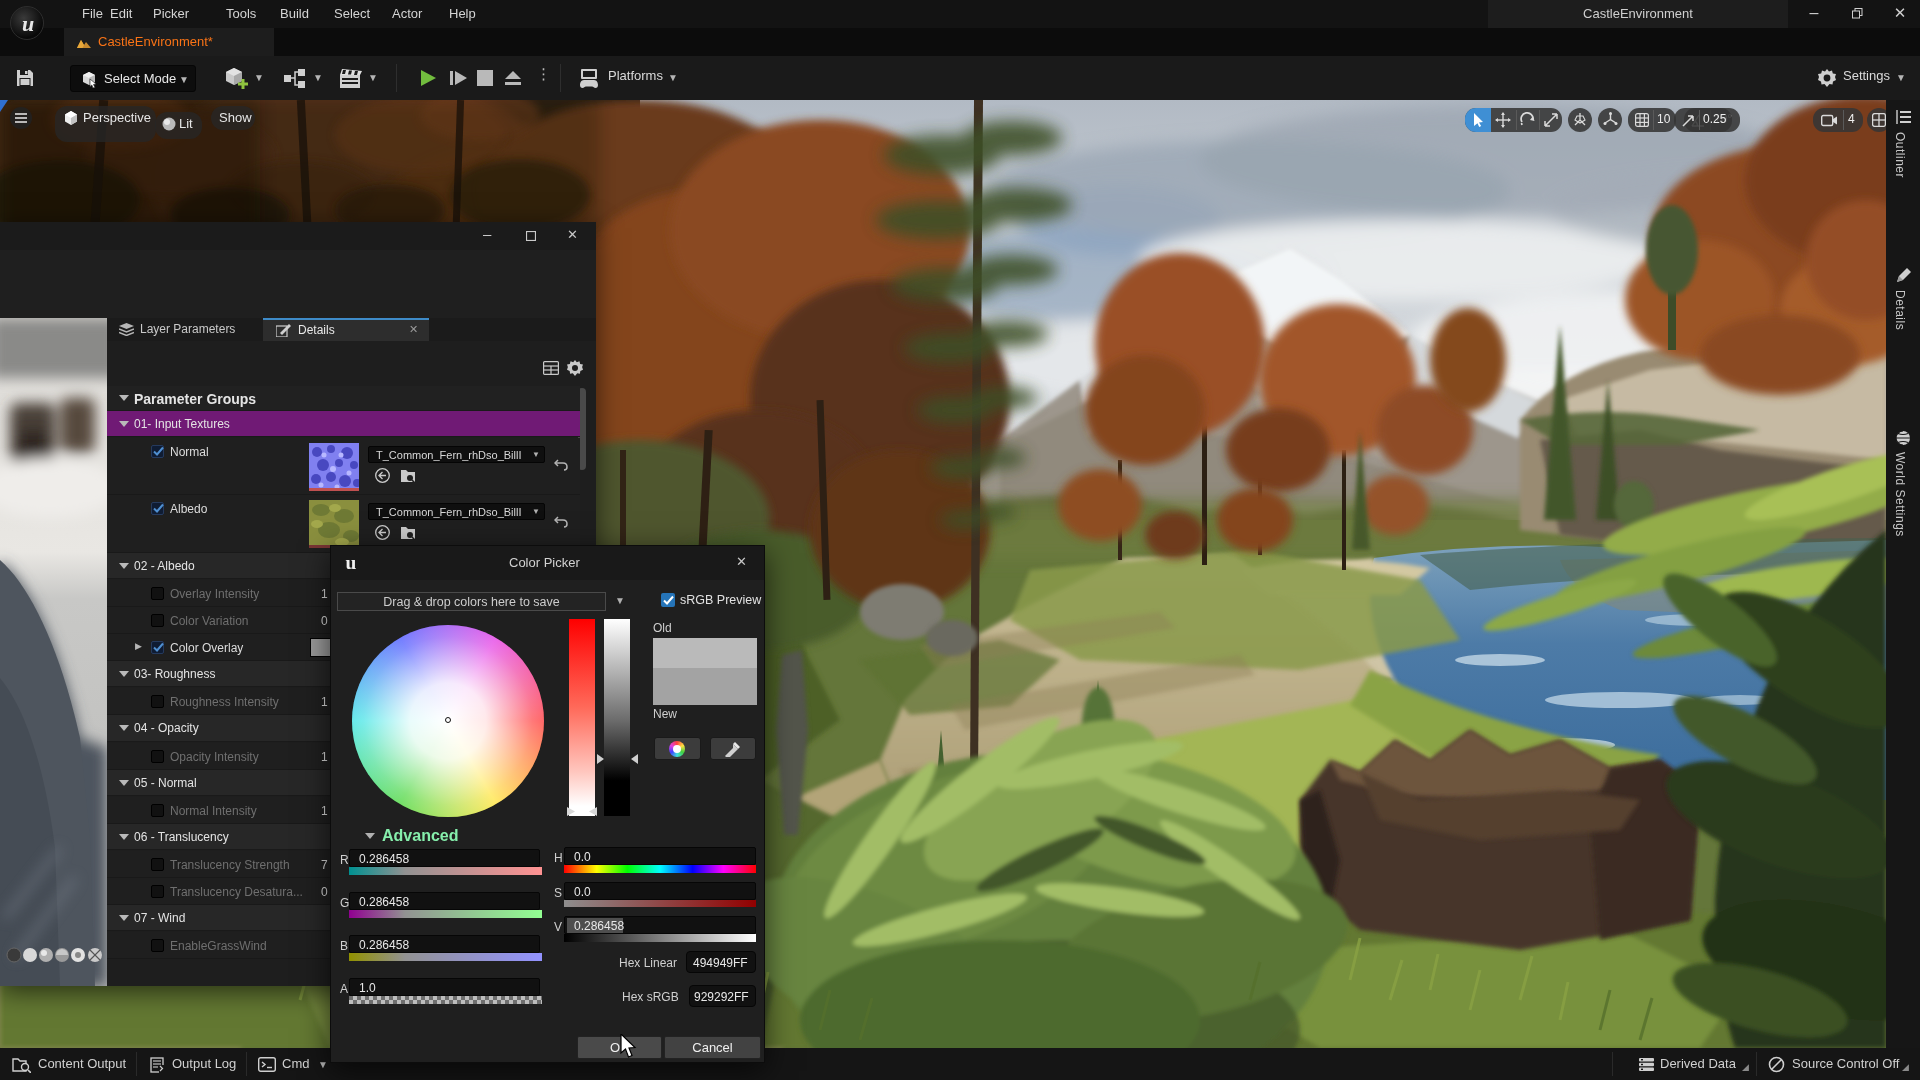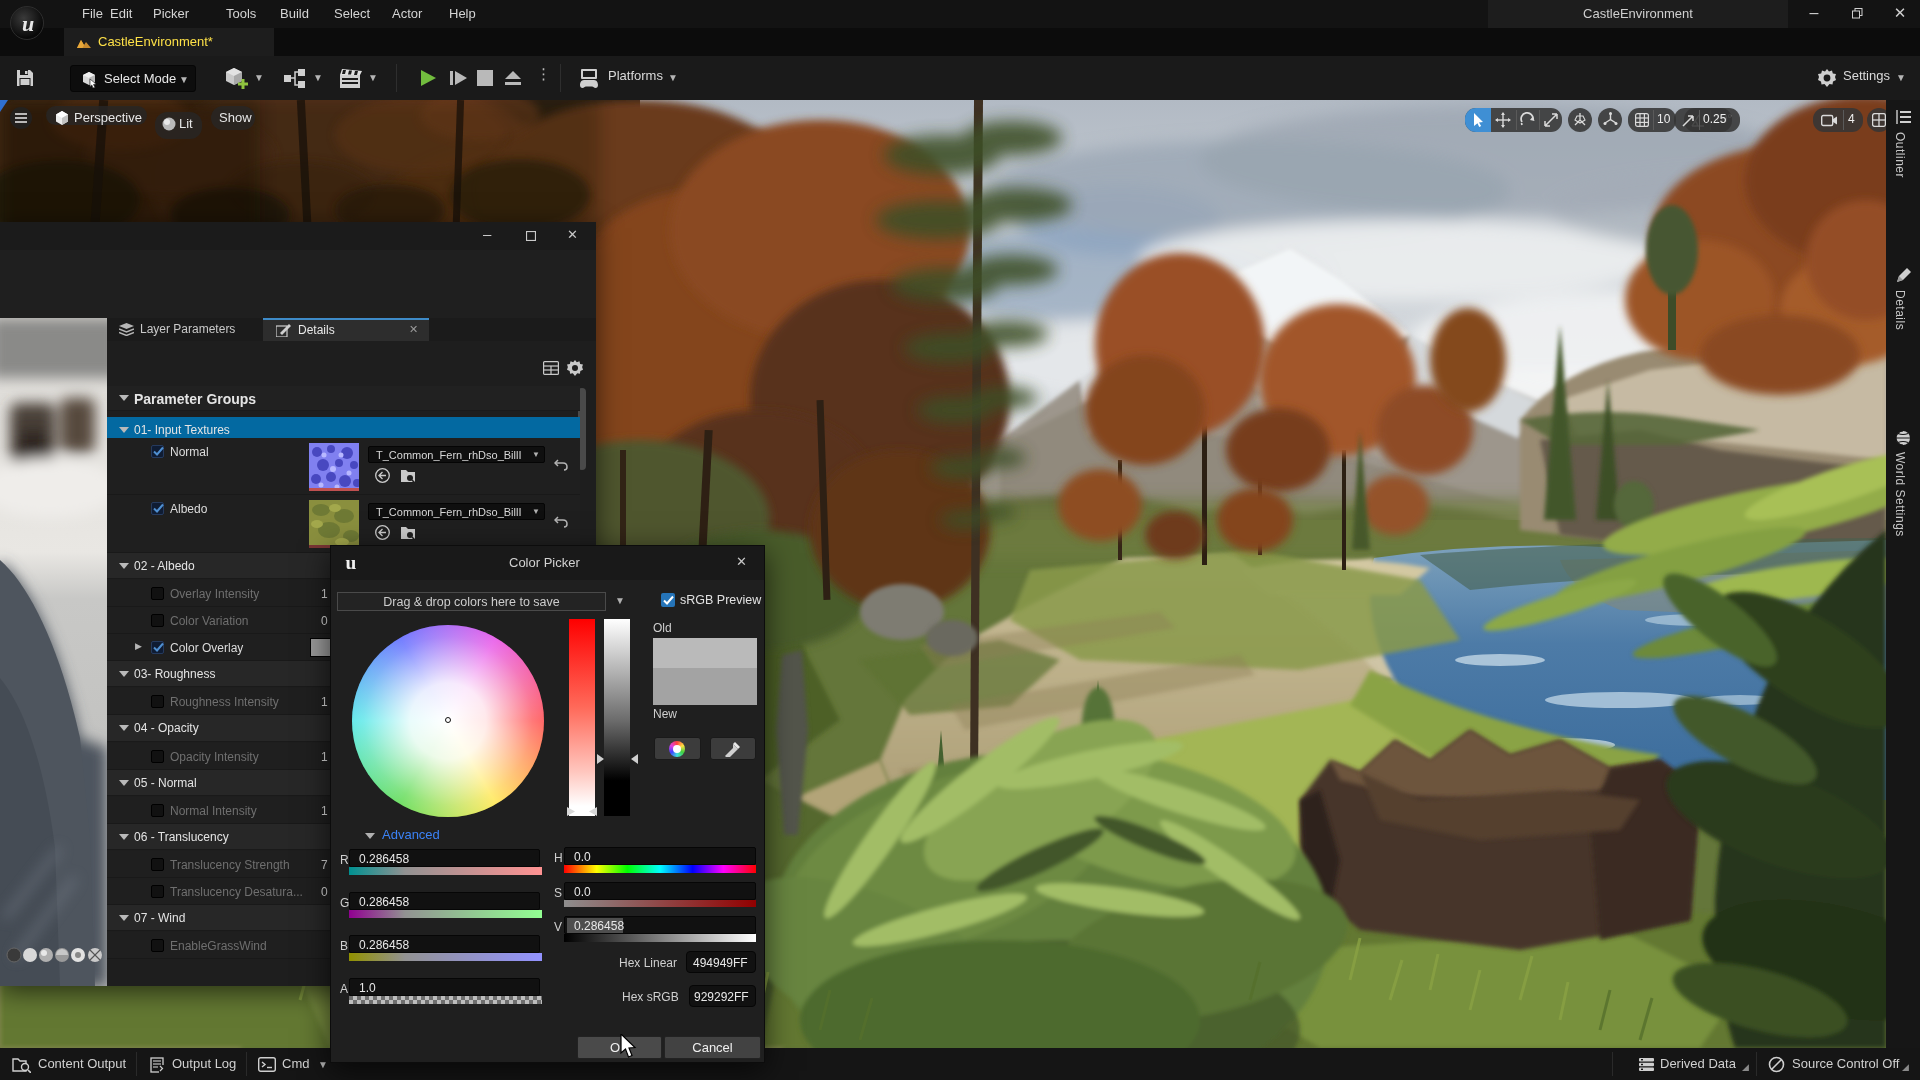--- a/index.html
+++ b/index.html
@@ -8,21 +8,21 @@
 #stage { position:relative; width:1920px; height:1080px; color:#cfcfcf; }
 
 #menubar { left:0; top:0; width:1920px; height:28px; background:#131313; }
 .menuitem { position:absolute; top:6px; font-size:13px; color:#d4d4d4; }
 #titleblock { left:1488px; top:0; width:300px; height:28px; background:#1d1d1d; text-align:center; line-height:28px; font-size:13px; color:#cfcfcf; }
 .winbtn { position:absolute; top:0; width:40px; height:28px; color:#cfcfcf; text-align:center; line-height:26px; font-size:14px; }
 #ulogo { left:10px; top:6px; width:34px; height:34px; border-radius:50%; background:radial-gradient(circle at 40% 35%, #3a3a3a, #090909 70%); border:1px solid #2e2e2e; z-index:5; }
 
 #tabbar { left:0; top:28px; width:1920px; height:28px; background:#0c0c0c; }
 #ctab { position:absolute; left:64px; top:0; width:210px; height:28px; background:#1d1d1d; }
-#ctab span { position:absolute; left:34px; top:6px; font-size:13px; color:#fde047; }
+#ctab span { position:absolute; left:34px; top:6px; font-size:13px; color:#f97316; }
 
 #toolbar { left:0; top:56px; width:1920px; height:44px; background:#1a1a1a; }
 #selmode { position:absolute; left:70px; top:9px; width:126px; height:27px; background:#0d0d0d; border:1px solid #060606; border-radius:3px; color:#e8e8e8; font-size:13px; line-height:25px; }
 .tbtext { color:#dadada; font-size:13px; }
 .chev { color:#b5b5b5; font-size:10px; }
 
 #bottombar { left:0; top:1048px; width:1920px; height:32px; background:#151515; font-size:13px; color:#d0d0d0; z-index:8; }
 .bdiv { position:absolute; top:4px; width:1px; height:24px; background:#2a2a2a; }
 
 #sidebar { left:1886px; top:100px; width:34px; height:948px; background:#161616; z-index:20; }
@@ -347,21 +347,21 @@
     <div style="position:absolute;left:0;top:0;width:8px;height:12px;background:#2f6fd0;clip-path:polygon(0 0,100% 0,0 100%)"></div>
     <div style="position:absolute;left:10px;top:7px;width:22px;height:22px;border-radius:50%;background:rgba(34,34,34,0.85)">
       <svg width="12" height="10" viewBox="0 0 12 10" style="position:absolute;left:5px;top:6px">
           <g stroke="#e0e0e0" stroke-width="1.6">
             <line x1="0" y1="1" x2="12" y2="1"></line>
             <line x1="0" y1="5" x2="12" y2="5"></line>
             <line x1="0" y1="9" x2="12" y2="9"></line>
           </g>
         </svg>
     </div>
-    <div class="pill" style="left:46px;top:6px;width:101px;height:19px">
+    <div class="pill" style="left:55px;top:6px;width:101px;height:36px">
       <svg width="14" height="14" viewBox="0 0 14 14" style="position:absolute;left:9px;top:5px">
           <path d="M7,0 L13,3.5 L13,10.5 L7,14 L1,10.5 L1,3.5 Z" fill="#ececec"></path>
           <path d="M7,0 L13,3.5 L7,7 L1,3.5 Z" fill="#fff"></path>
           <path d="M7,7 L13,3.5 L13,10.5 L7,14 Z" fill="#c2c2c2"></path>
         </svg>
       <span style="position:absolute;left:28px;top:4px">Perspective</span>
     </div>
     <div class="pill" style="left:155px;top:12px;width:47px;height:27px">
       <svg width="14" height="14" viewBox="0 0 14 14" style="position:absolute;left:7px;top:5px">
           <circle cx="7" cy="7" r="6.5" fill="#b9b9b9"></circle>
@@ -739,21 +739,21 @@
           <path d="M9,0 L11,2.5 L14,1.5 L14.8,4.5 L18,5 L17,8 L18,11 L15,12.5 L14.5,15.5 L11.5,15 L9,18 L6.5,15 L3.5,15.5 L3,12.5 L0,11 L1,8 L0,5 L3.2,4.5 L4,1.5 L7,2.5 Z" fill="#c9c9c9"></path>
           <circle cx="9" cy="9" r="3.4" fill="#1e1e1e"></circle>
         </svg>
 
       <div style="position:absolute;left:471px;top:47px;width:8px;height:82px;background:#4a4a4a;border-radius:4px"></div>
 
       <div class="catrow" style="top:45px;height:25px;background:#212121">
           <div class="cattri" style="top:9px"></div>
           <span style="top:5px;font-weight:bold;font-size:14px">Parameter Groups</span>
         </div>
-      <div class="catrow" style="top:76px;background:#0369a1">
+      <div class="catrow" style="top:70px;background:#701a75">
           <div class="cattri"></div>
           <span>01- Input Textures</span>
         </div>
       <div class="prow" style="top:97px;height:57px">
         <div class="cb cbc">
             <svg width="11" height="11" viewBox="0 0 11 11" style="position:absolute;left:1px;top:0px">
               <path d="M1,5.5 L4,8.5 L10,1.5" stroke="#4f8fd0" stroke-width="2" fill="none"></path>
             </svg>
           </div>
         <span class="lab labw">Normal</span>
@@ -964,21 +964,21 @@
       <div style="position:absolute;left:18px;top:7px;width:8px;height:8px;border-radius:50%;background:#fff"></div>
     </div>
     <div style="position:absolute;left:379px;top:191px;width:46px;height:23px;background:#3c3c3c;border:1px solid #1a1a1a;border-radius:3px">
       <svg width="16" height="16" viewBox="0 0 16 16" style="position:absolute;left:14px;top:3px">
           <path d="M10,1 L15,6 L13,8 L8,3 Z" fill="#e8e8e8"></path>
           <path d="M8,3 L13,8 L5,16 L1,16 L0,15 L8,7 Z" fill="#d0d0d0"></path>
         </svg>
     </div>
 
     <div style="position:absolute;left:34px;top:287px;width:0;height:0;border-left:5px solid transparent;border-right:5px solid transparent;border-top:6px solid #b0b0b0"></div>
-    <span style="position:absolute;left:51px;top:281px;font-size:13px;font-weight:normal;color:#3b82f6">Advanced</span>
+    <span style="position:absolute;left:51px;top:281px;font-size:16px;font-weight:bold;color:#86efac">Advanced</span>
 
     <span class="cplab" style="left:9px;top:307px">R</span>
     <div class="cpbox" style="left:18px;top:303px;width:191px;height:18px">
         <span style="position:absolute;left:9px;top:2px">0.286458</span>
       </div>
     <div style="position:absolute;left:18px;top:321px;width:193px;height:8px;background:linear-gradient(to right,#009191,#929292 29%,#ff9292)"></div>
     <span class="cplab" style="left:9px;top:350px">G</span>
     <div class="cpbox" style="left:18px;top:346px;width:191px;height:18px">
         <span style="position:absolute;left:9px;top:2px">0.286458</span>
       </div>

